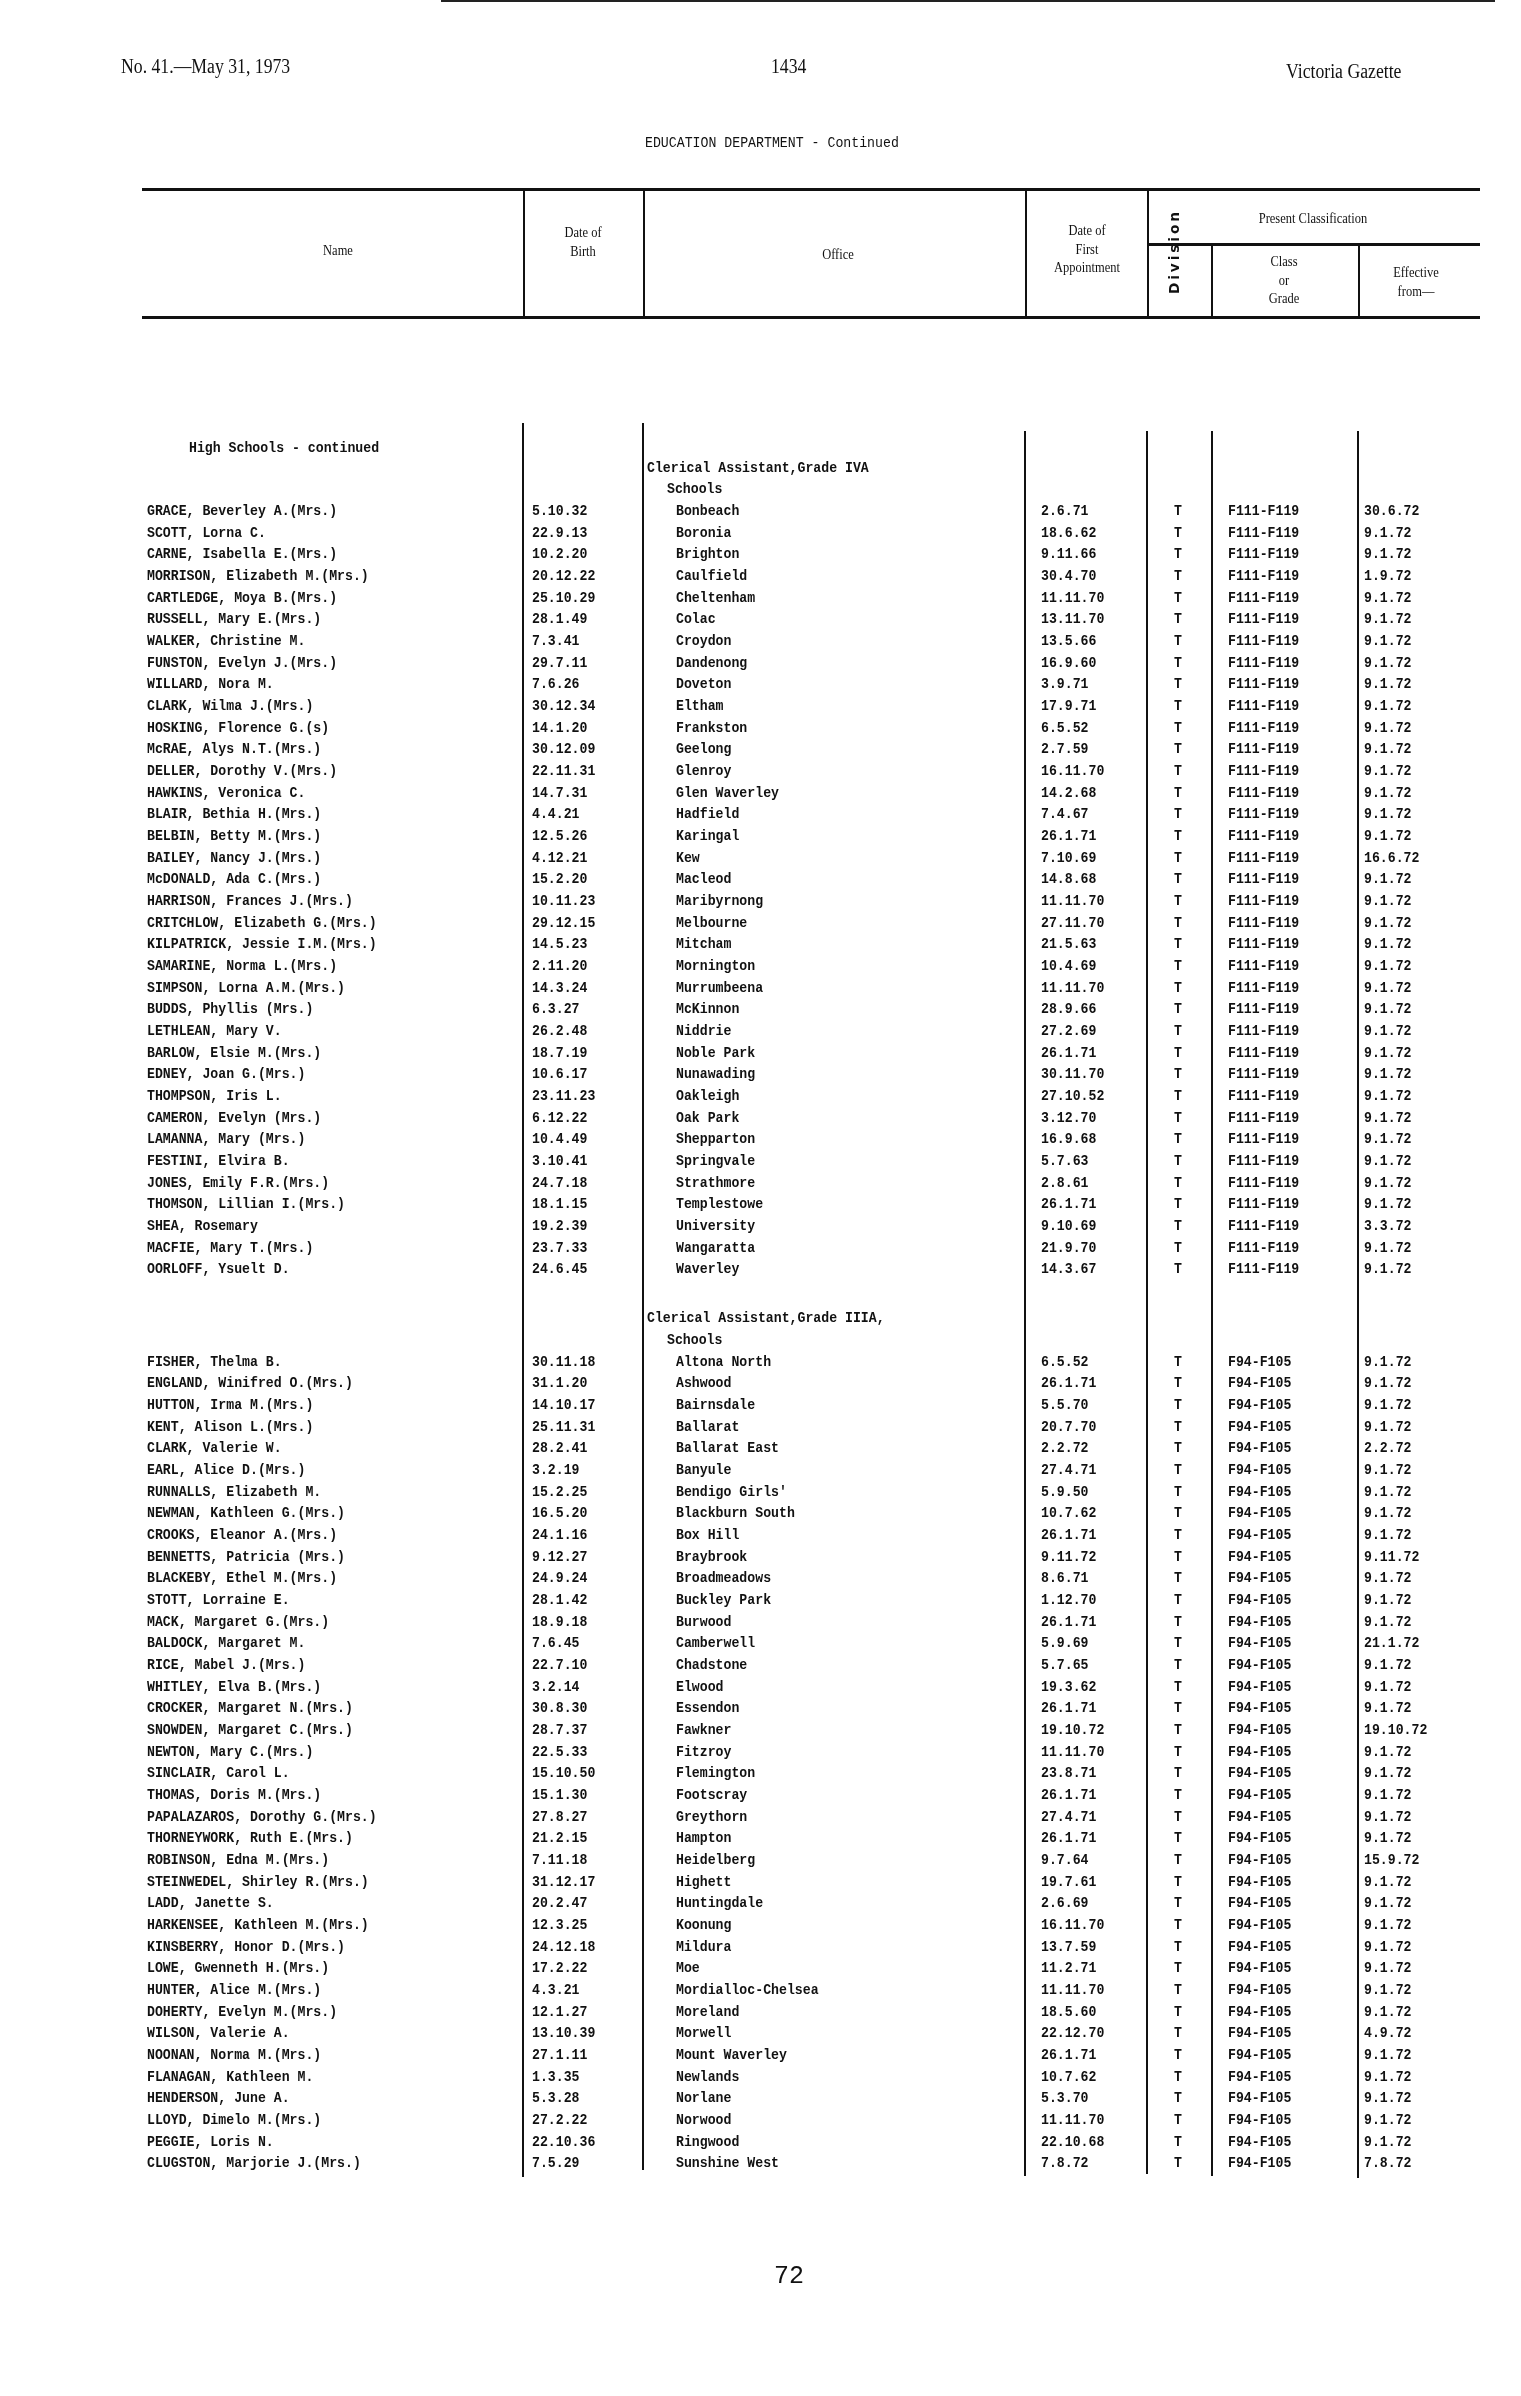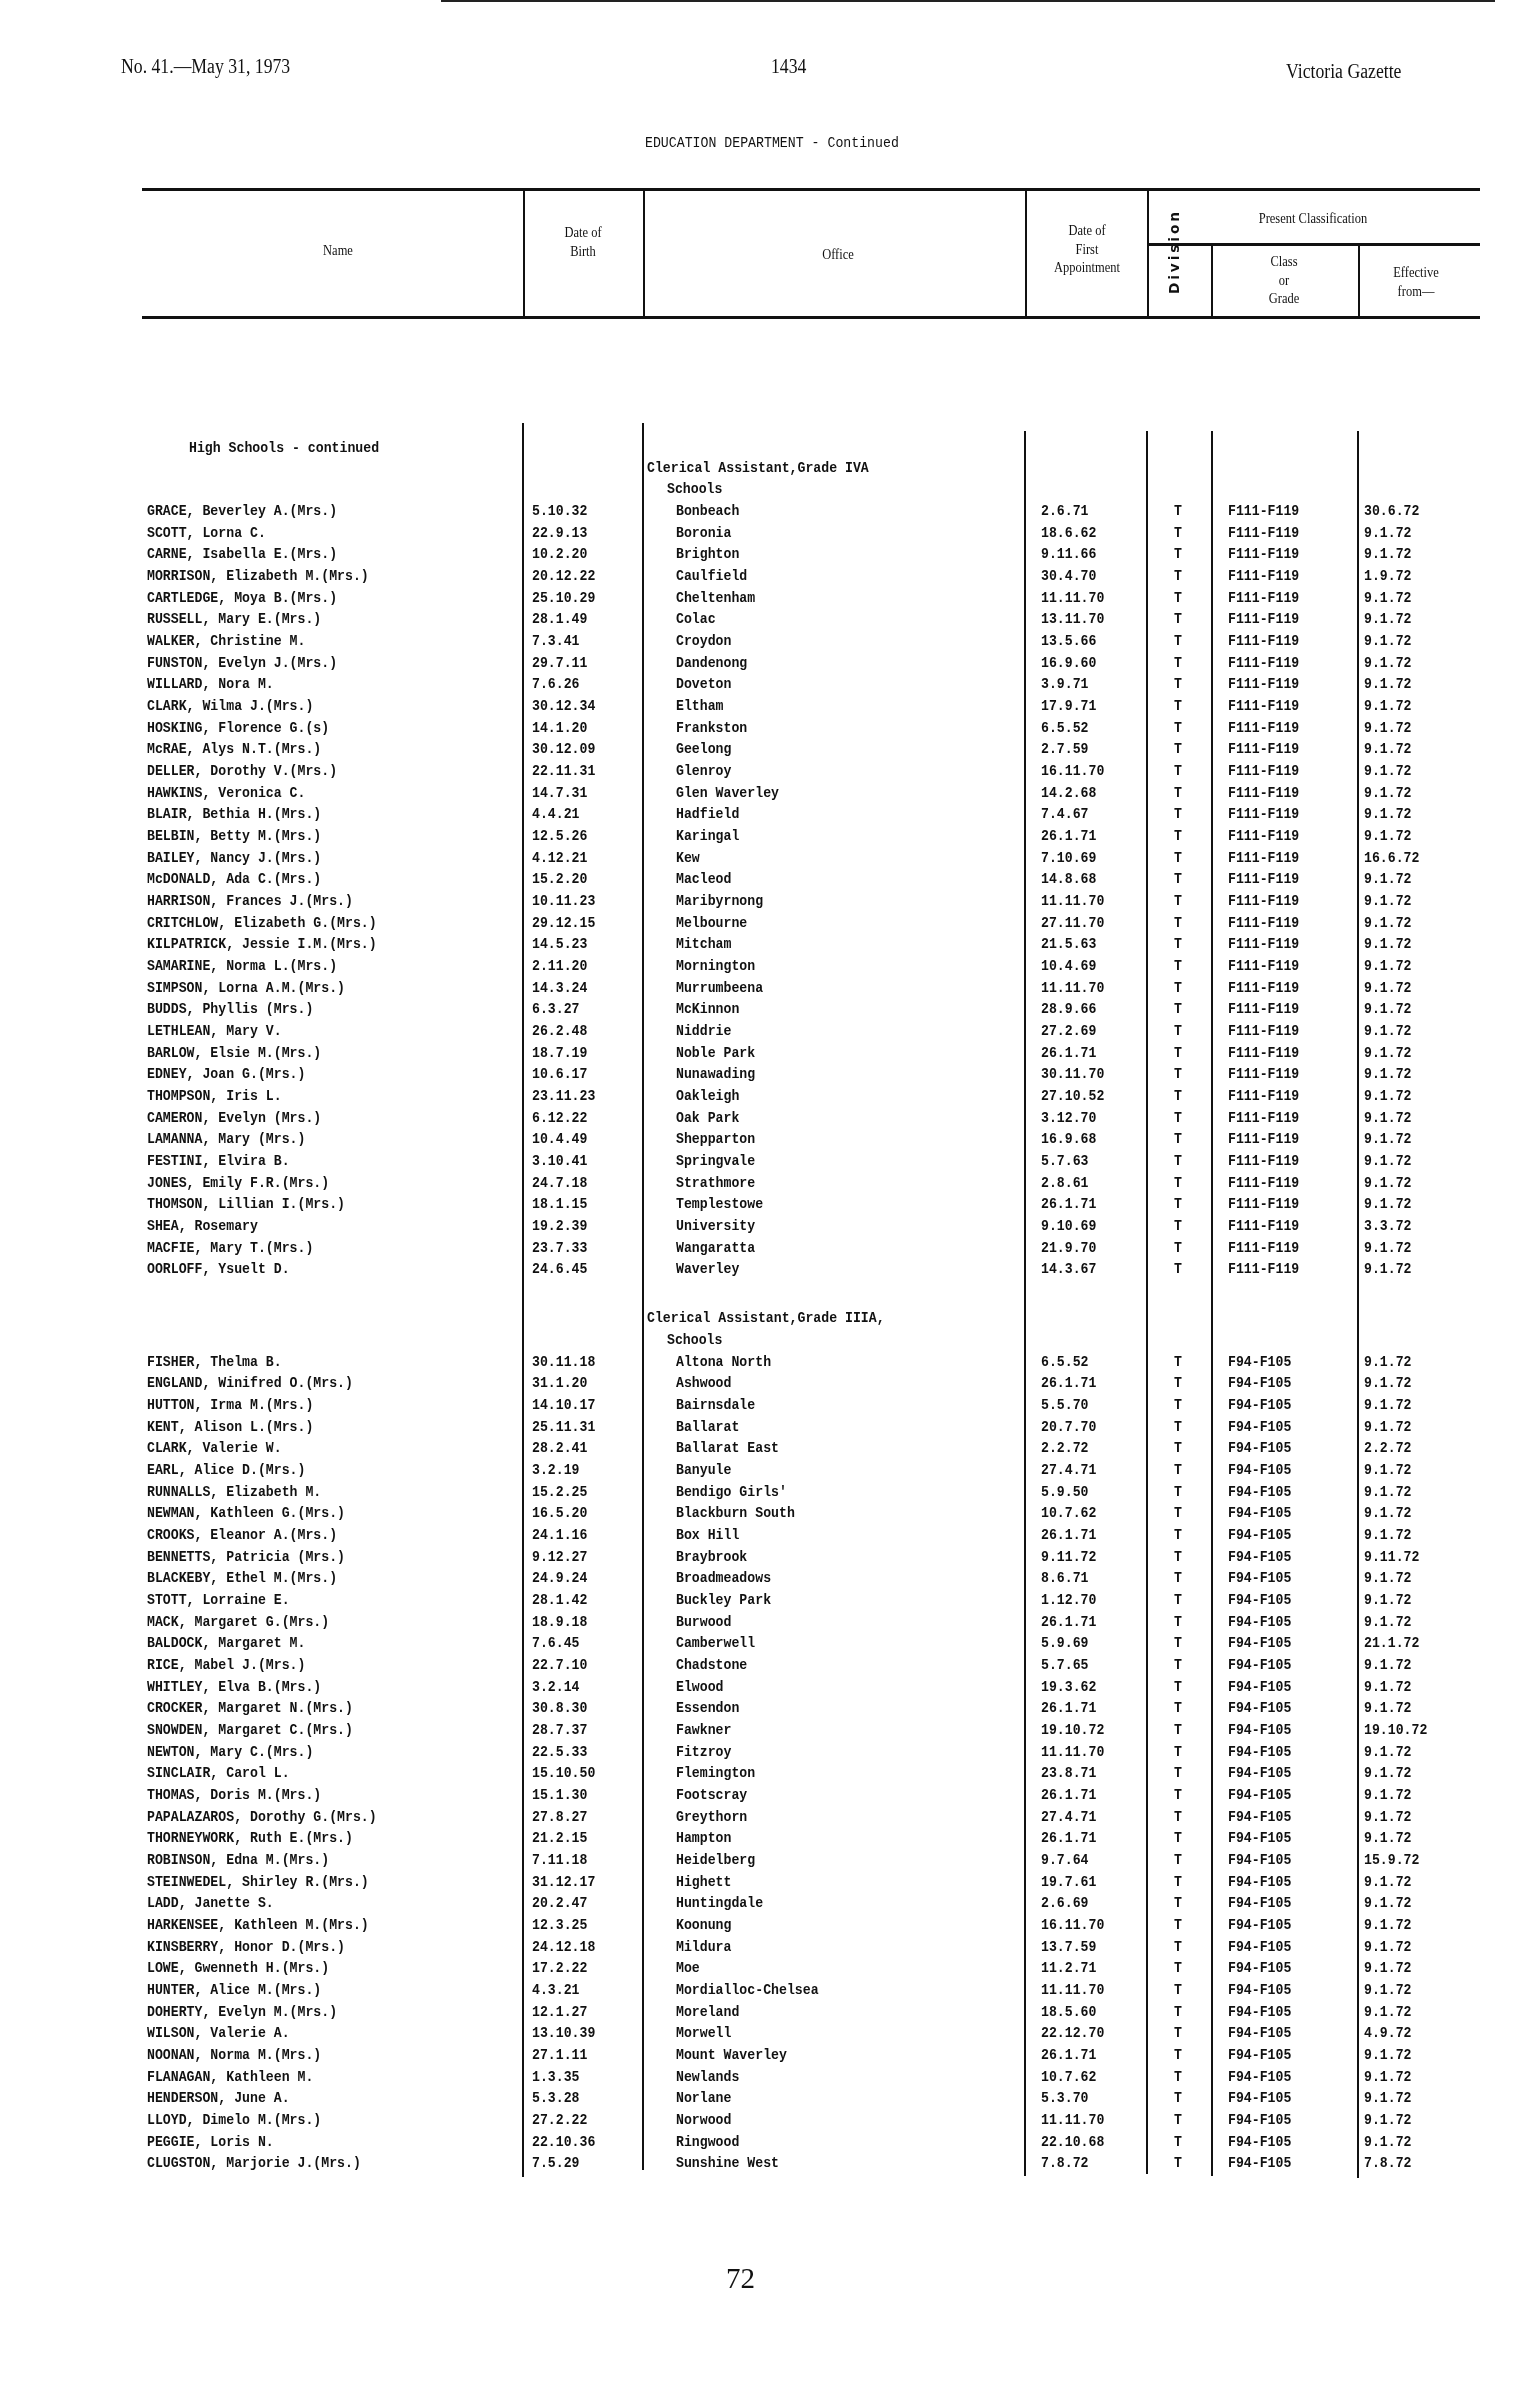--- a/index.html
+++ b/index.html
@@ -19,21 +19,21 @@
   
   .hline { position: absolute; background: #111; }
   .vline { position: absolute; background: #111; width: 1.5px; }
   .th { position: absolute; text-align: center; font-size: 14.7px; line-height: 18.6px; transform: scaleX(0.85); }
   .division-lbl { position: absolute; left: 1166px; top: 294px; font-size: 13.7px; letter-spacing: 2.9px;
                   transform: rotate(-90deg); transform-origin: left top; font-family: "DejaVu Sans", sans-serif; font-weight: bold; }
 
   .cell { position: absolute; white-space: nowrap; font-size: 15px; line-height: 21.6px; transform: scaleX(0.88); transform-origin: left; font-weight: bold; }
   .section-label { position: absolute; font-size: 15px; transform: scaleX(0.88); transform-origin: left; font-weight: bold; }
 
-  .page-num { left: 726px; top: 2262px; font-size: 29px; font-family: Liberation Serif, serif; }
+  .page-num { left: 774px; top: 2262px; font-size: 25px; font-family: Liberation Mono, monospace; }
 </style>
 </head>
 <body>
 
 <div class="topline"></div>
 
 <div class="abs serif hdr-left">No. 41.—May 31, 1973</div>
 <div class="abs serif hdr-center">1434</div>
 <div class="abs serif hdr-right">Victoria Gazette</div>
 

